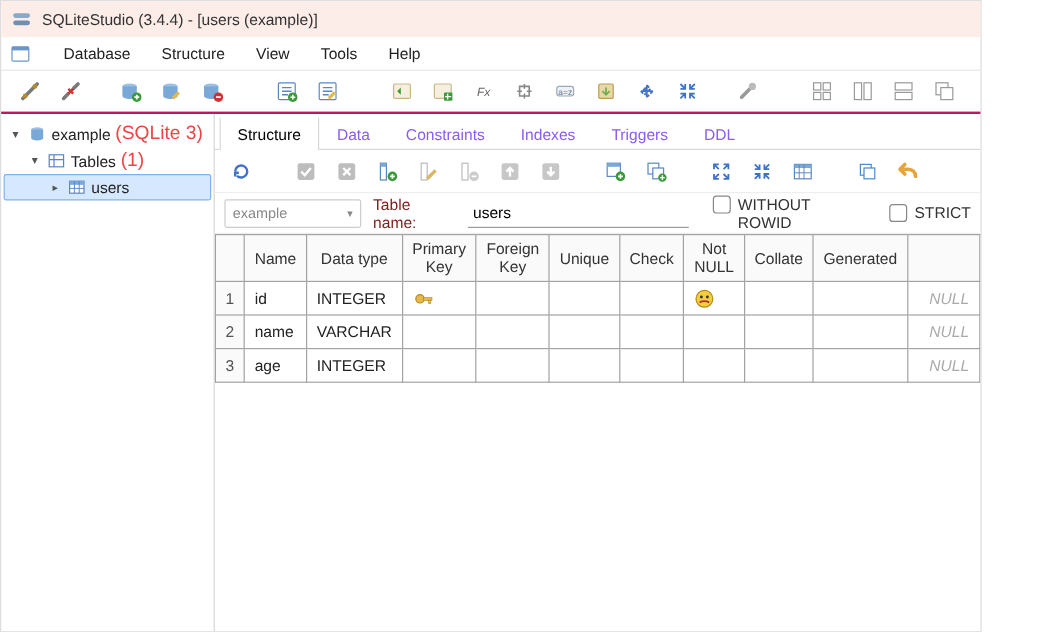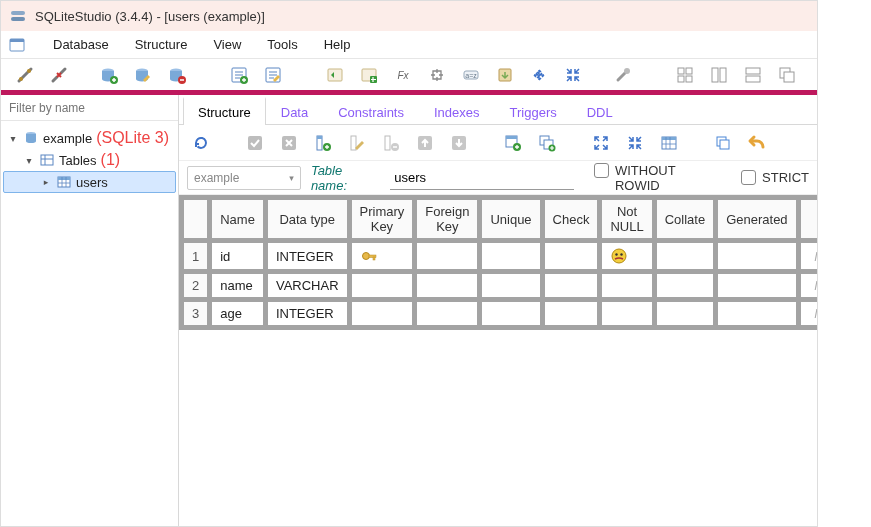--- a/index.html
+++ b/index.html
@@ -10,21 +10,21 @@
   .titlebar { height:30px; background:#fcede9; display:flex; align-items:center; padding:0 8px; gap:8px; }
   .titlebar .logo { width:18px; height:18px; }
   .titlebar .title { font-size:13px; color:#333; }
 
   
   .menubar { height:28px; display:flex; align-items:center; padding:12px 4px; gap:2px; border-bottom:1px solid #e6e6e6; }
   .menubar .app-icon { width:24px; height:24px; display:flex; align-items:center; justify-content:center; margin-right:10px; }
   .menubar .menu-item { padding:4px 12px; cursor:default; }
 
   
-  .main-toolbar { height:36px; display:flex; align-items:center; padding:0 10px; gap:6px; border-bottom:5px solid #be185d; }
+  .main-toolbar { height:36px; display:flex; align-items:center; padding:0 10px; gap:6px; border-bottom:2px solid #be185d; }
   .tool-btn { width:28px; height:28px; display:flex; align-items:center; justify-content:center; border:1px solid transparent; border-radius:3px; cursor:default; }
   .tool-sep { width:10px; }
   .tool-sep-big { width:22px; }
 
   
   .body { flex:1; display:flex; min-height:0; }
 
   
   .left { width:178px; border-right:1px solid #d8d8d8; display:flex; flex-direction:column; }
   .left-header { height:28px; display:flex; align-items:center; justify-content:space-between; padding:0 6px; border-bottom:1px solid #e6e6e6; font-weight:600;}
@@ -47,29 +47,29 @@
   .tabs { height:30px; display:flex; align-items:flex-end; border-bottom:1px solid #d8d8d8; padding-left:4px; gap:0;}
   .tab { padding:6px 14px 5px 14px; font-size:13px; color:#8b5cf6; border:1px solid transparent; border-bottom:none; position:relative; top:1px; cursor:default;}
   .tab.active { background:#fff; border-color:#d8d8d8; border-top:2px solid #fff; color:#000;}
 
   .sub-toolbar { height:36px; display:flex; align-items:center; padding:0 8px; gap:6px; border-bottom:1px solid #eee;}
   .sub-sep { width:14px; }
 
   .tablename-row { height:34px; display:flex; align-items:center; padding:0 8px; gap:10px; border-bottom:1px solid #eee;}
   .db-select { height:24px; border:1px solid #ccc; border-radius:2px; display:flex; align-items:center; padding:0 6px; gap:50px; color:#888; font-size:12px;}
   .db-select .chev { font-size:9px; color:#888;}
-  .tn-label { font-size:13px; color:#0f766e;font-style:italic;}
+  .tn-label { font-size:13px; color:#7f1d1d;}
   .tn-input { flex:1; max-width:248px; height:24px; border:none; border-bottom:1px solid #999; padding:0 4px; font-size:13px; outline:none;}
   .chk { display:flex; align-items:flex-start; gap:6px; font-size:13px; color:#333; margin-left:10px;}
   .chk .box { width:15px; height:15px; border:1px solid #888; border-radius:3px;}
 
   
   .grid { flex:1; overflow:auto;}
   table.cols { border-collapse:collapse; width:auto;}
-  table.cols th, table.cols td { border:5px solid #a3a3a3; padding:4px 8px; text-align:left; font-size:13px; height:28px; background:#fff;}
+  table.cols th, table.cols td { border:1px solid #a3a3a3; padding:4px 8px; text-align:left; font-size:13px; height:28px; background:#fff;}
   table.cols th { background:#fafafa; font-weight:400; color:#333; text-align:center;}
   table.cols td.rownum { background:#fafafa; text-align:center; color:#555; width:24px;}
   table.cols td.center { text-align:center;}
   .null { color:#aaa; font-style:italic;}
   .extra-col { min-width:60px;}
 
   
   svg { display:block; }
 </style>
 </head>
@@ -243,23 +243,20 @@
         <svg width="18" height="18">
           <rect x="2" y="2" width="10" height="10" fill="none" stroke="#999"></rect>
           <rect x="6" y="6" width="10" height="10" fill="#fff" stroke="#999"></rect>
         </svg>
       </span>
   </div>
 
   <div class="body">
 
     <div class="left">
-      <div class="filter">
-        <input type="text" placeholder="Filter by name" style="">
-      </div>
       <div class="tree">
         <div class="tree-row">
           <span class="tree-expander">▾</span>
           <span class="tree-icon">
               <svg width="16" height="16">
                 <ellipse cx="8" cy="4" rx="5" ry="2" fill="#9cc0e6"></ellipse>
                 <rect x="3" y="4" width="10" height="7" fill="#7aa9d8"></rect>
                 <ellipse cx="8" cy="11" rx="5" ry="2" fill="#7aa9d8"></ellipse>
               </svg>
             </span>

